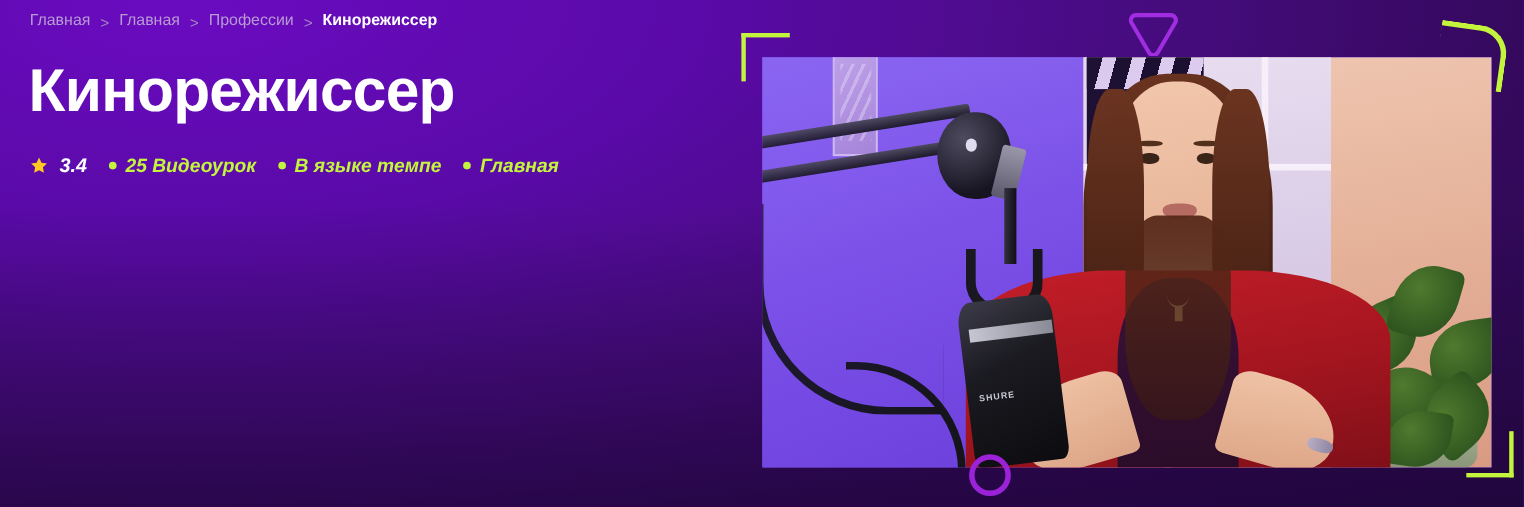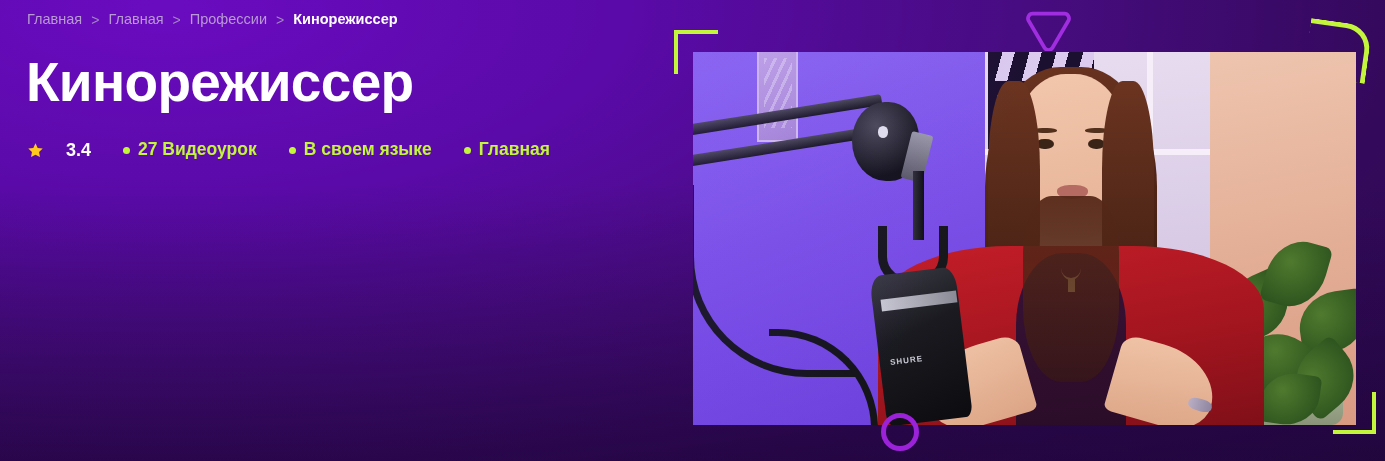--- a/index.html
+++ b/index.html
@@ -41,23 +41,24 @@
 
   .title {
     position:absolute; left:26px; top:54px;
     font-size:55px; font-weight:700; color:#FFFFFF;
     letter-spacing:-0.7px; line-height:1.05;
     white-space:nowrap;
   }
 
   .meta {
     position:absolute; left:27px; top:141px;
-    display:flex; align-items:center; gap:16px;
+    display:flex; align-items:flex-end; gap:4px;
     font-size:17.5px; font-weight:700; line-height:1;
     white-space:nowrap;
+    font-style:italic;
   }
   .star-icon { display:inline-block; width:17px; height:17px; margin-right:6px; flex:none; }
   .rating { color:#FFFFFF; font-size:18px; font-weight:700; margin-right:16px; }
   .meta-item { color:#C3F53C; display:inline-flex; align-items:center; margin-right:16px; }
   .meta-item .dot {
     width:7px; height:7px; border-radius:50%;
     background:#C3F53C; display:inline-block; margin-right:8px; flex:none;
   }
 
   .desc {
@@ -370,25 +371,25 @@
     <div class="meta">
       <span class="star-icon">
         <svg viewBox="0 0 24 24" width="17" height="17" aria-hidden="true">
           <path d="M12 1.8l3.1 6.6 7.1.9-5.2 4.9 1.3 7.1L12 17.9 5.7 21.3 7 14.2 1.8 9.3l7.1-.9z" fill="#FFC920"></path>
         </svg>
       </span>
       <span class="rating">3.4</span>
 
       <span class="meta-item">
         <i class="dot"></i>
-        <span>27 Видеоурок</span>
+        <span>25 Видеоурок</span>
       </span>
       <span class="meta-item">
         <i class="dot"></i>
-        <span>В своем языке</span>
+        <span>В языке темпе</span>
       </span>
       <span class="meta-item">
         <i class="dot"></i>
         <span>Главная</span>
       </span>
     </div>
 
 
   </div>
 

